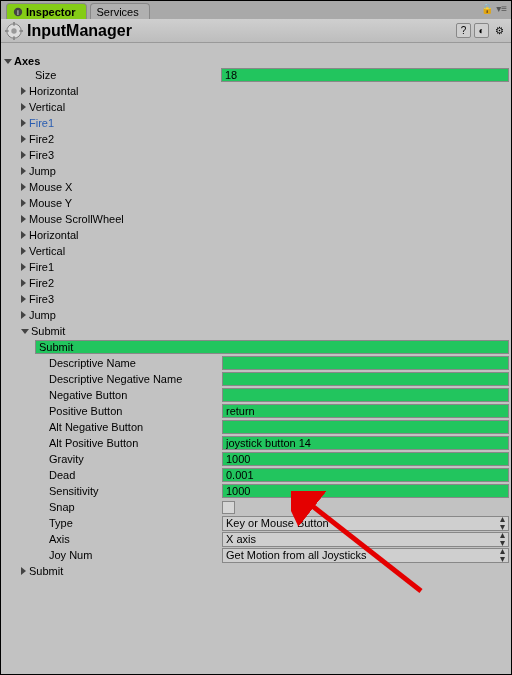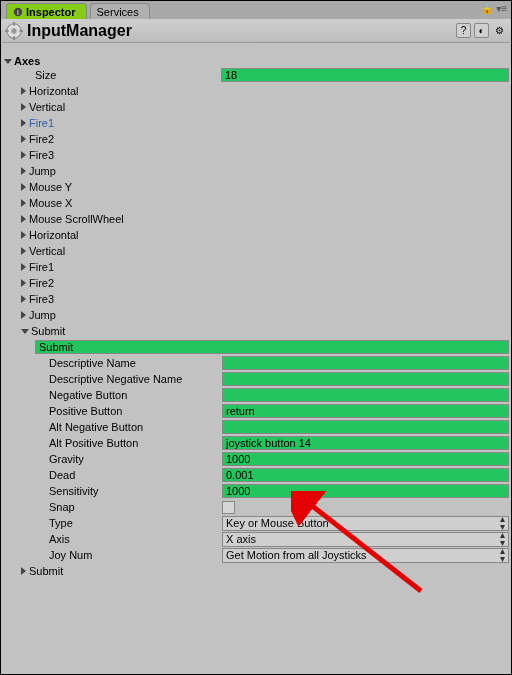--- a/index.html
+++ b/index.html
@@ -205,25 +205,25 @@
       <div class="tree-item">
         <span class="foldout"></span>
         <span>Fire3</span>
       </div>
       <div class="tree-item">
         <span class="foldout"></span>
         <span>Jump</span>
       </div>
       <div class="tree-item">
         <span class="foldout"></span>
+        <span>Mouse X</span>
+      </div>
+      <div class="tree-item">
+        <span class="foldout"></span>
         <span>Mouse Y</span>
-      </div>
-      <div class="tree-item">
-        <span class="foldout"></span>
-        <span>Mouse X</span>
       </div>
       <div class="tree-item">
         <span class="foldout"></span>
         <span>Mouse ScrollWheel</span>
       </div>
       <div class="tree-item">
         <span class="foldout"></span>
         <span>Horizontal</span>
       </div>
       <div class="tree-item">

